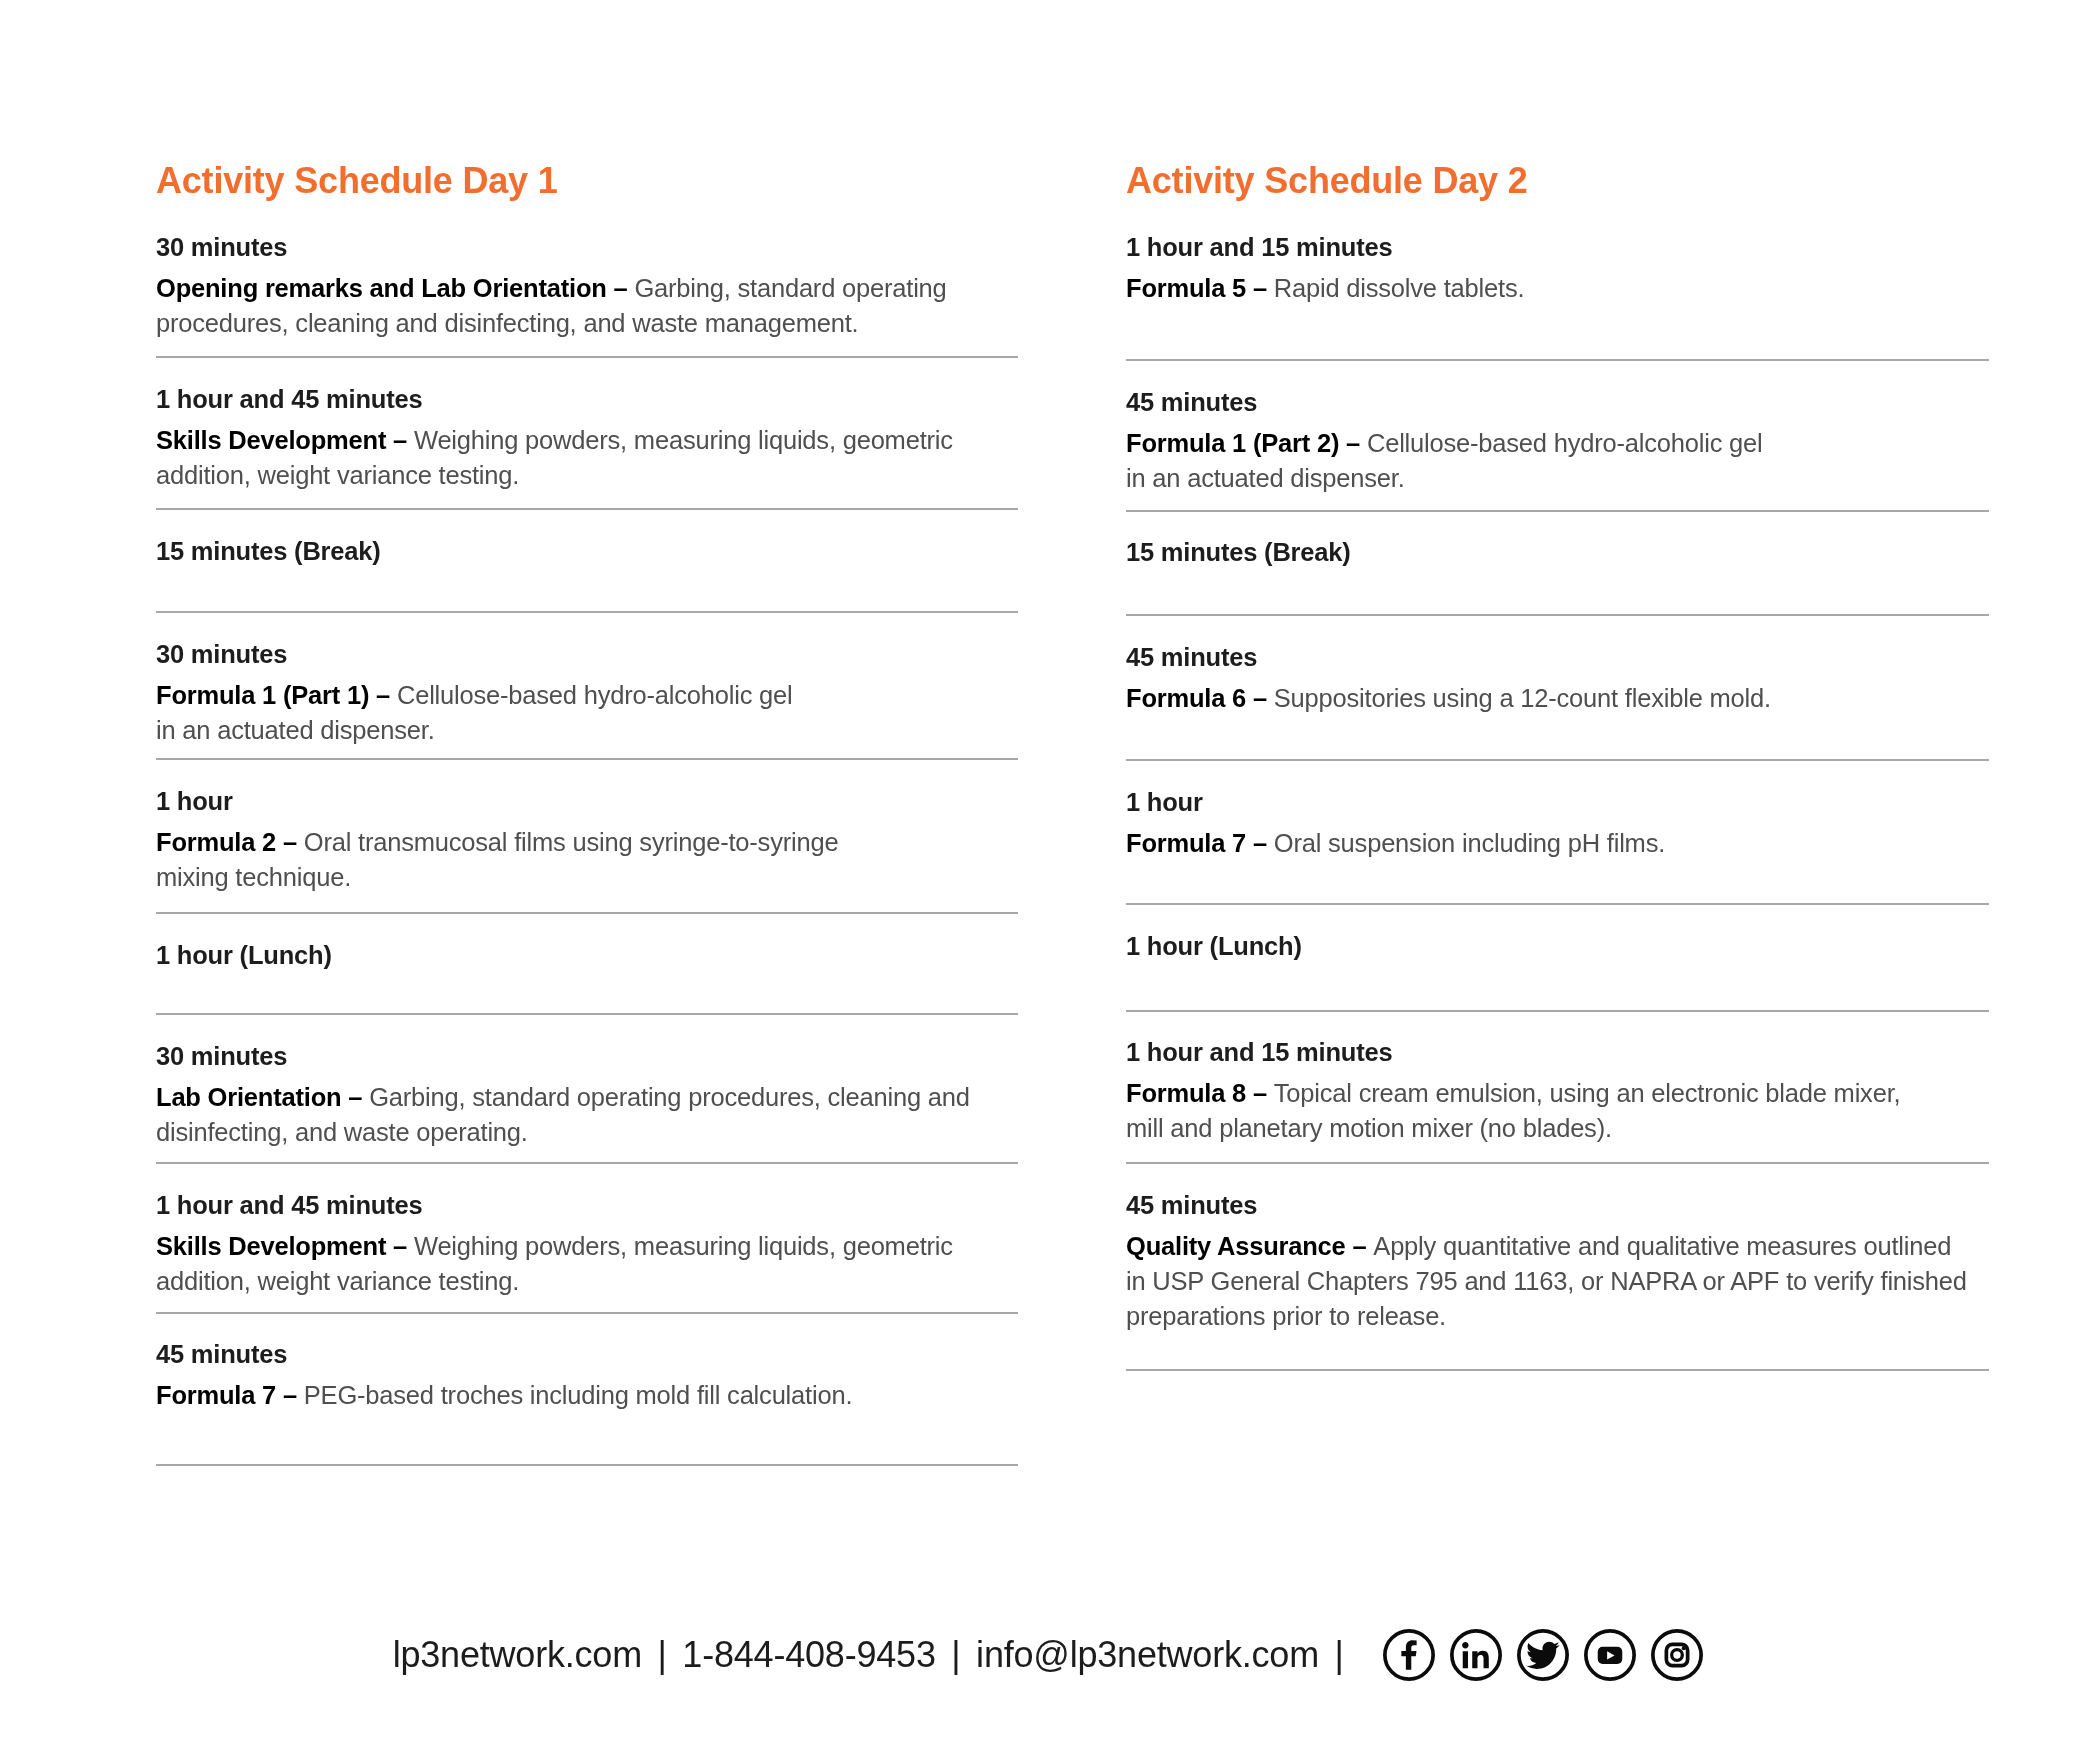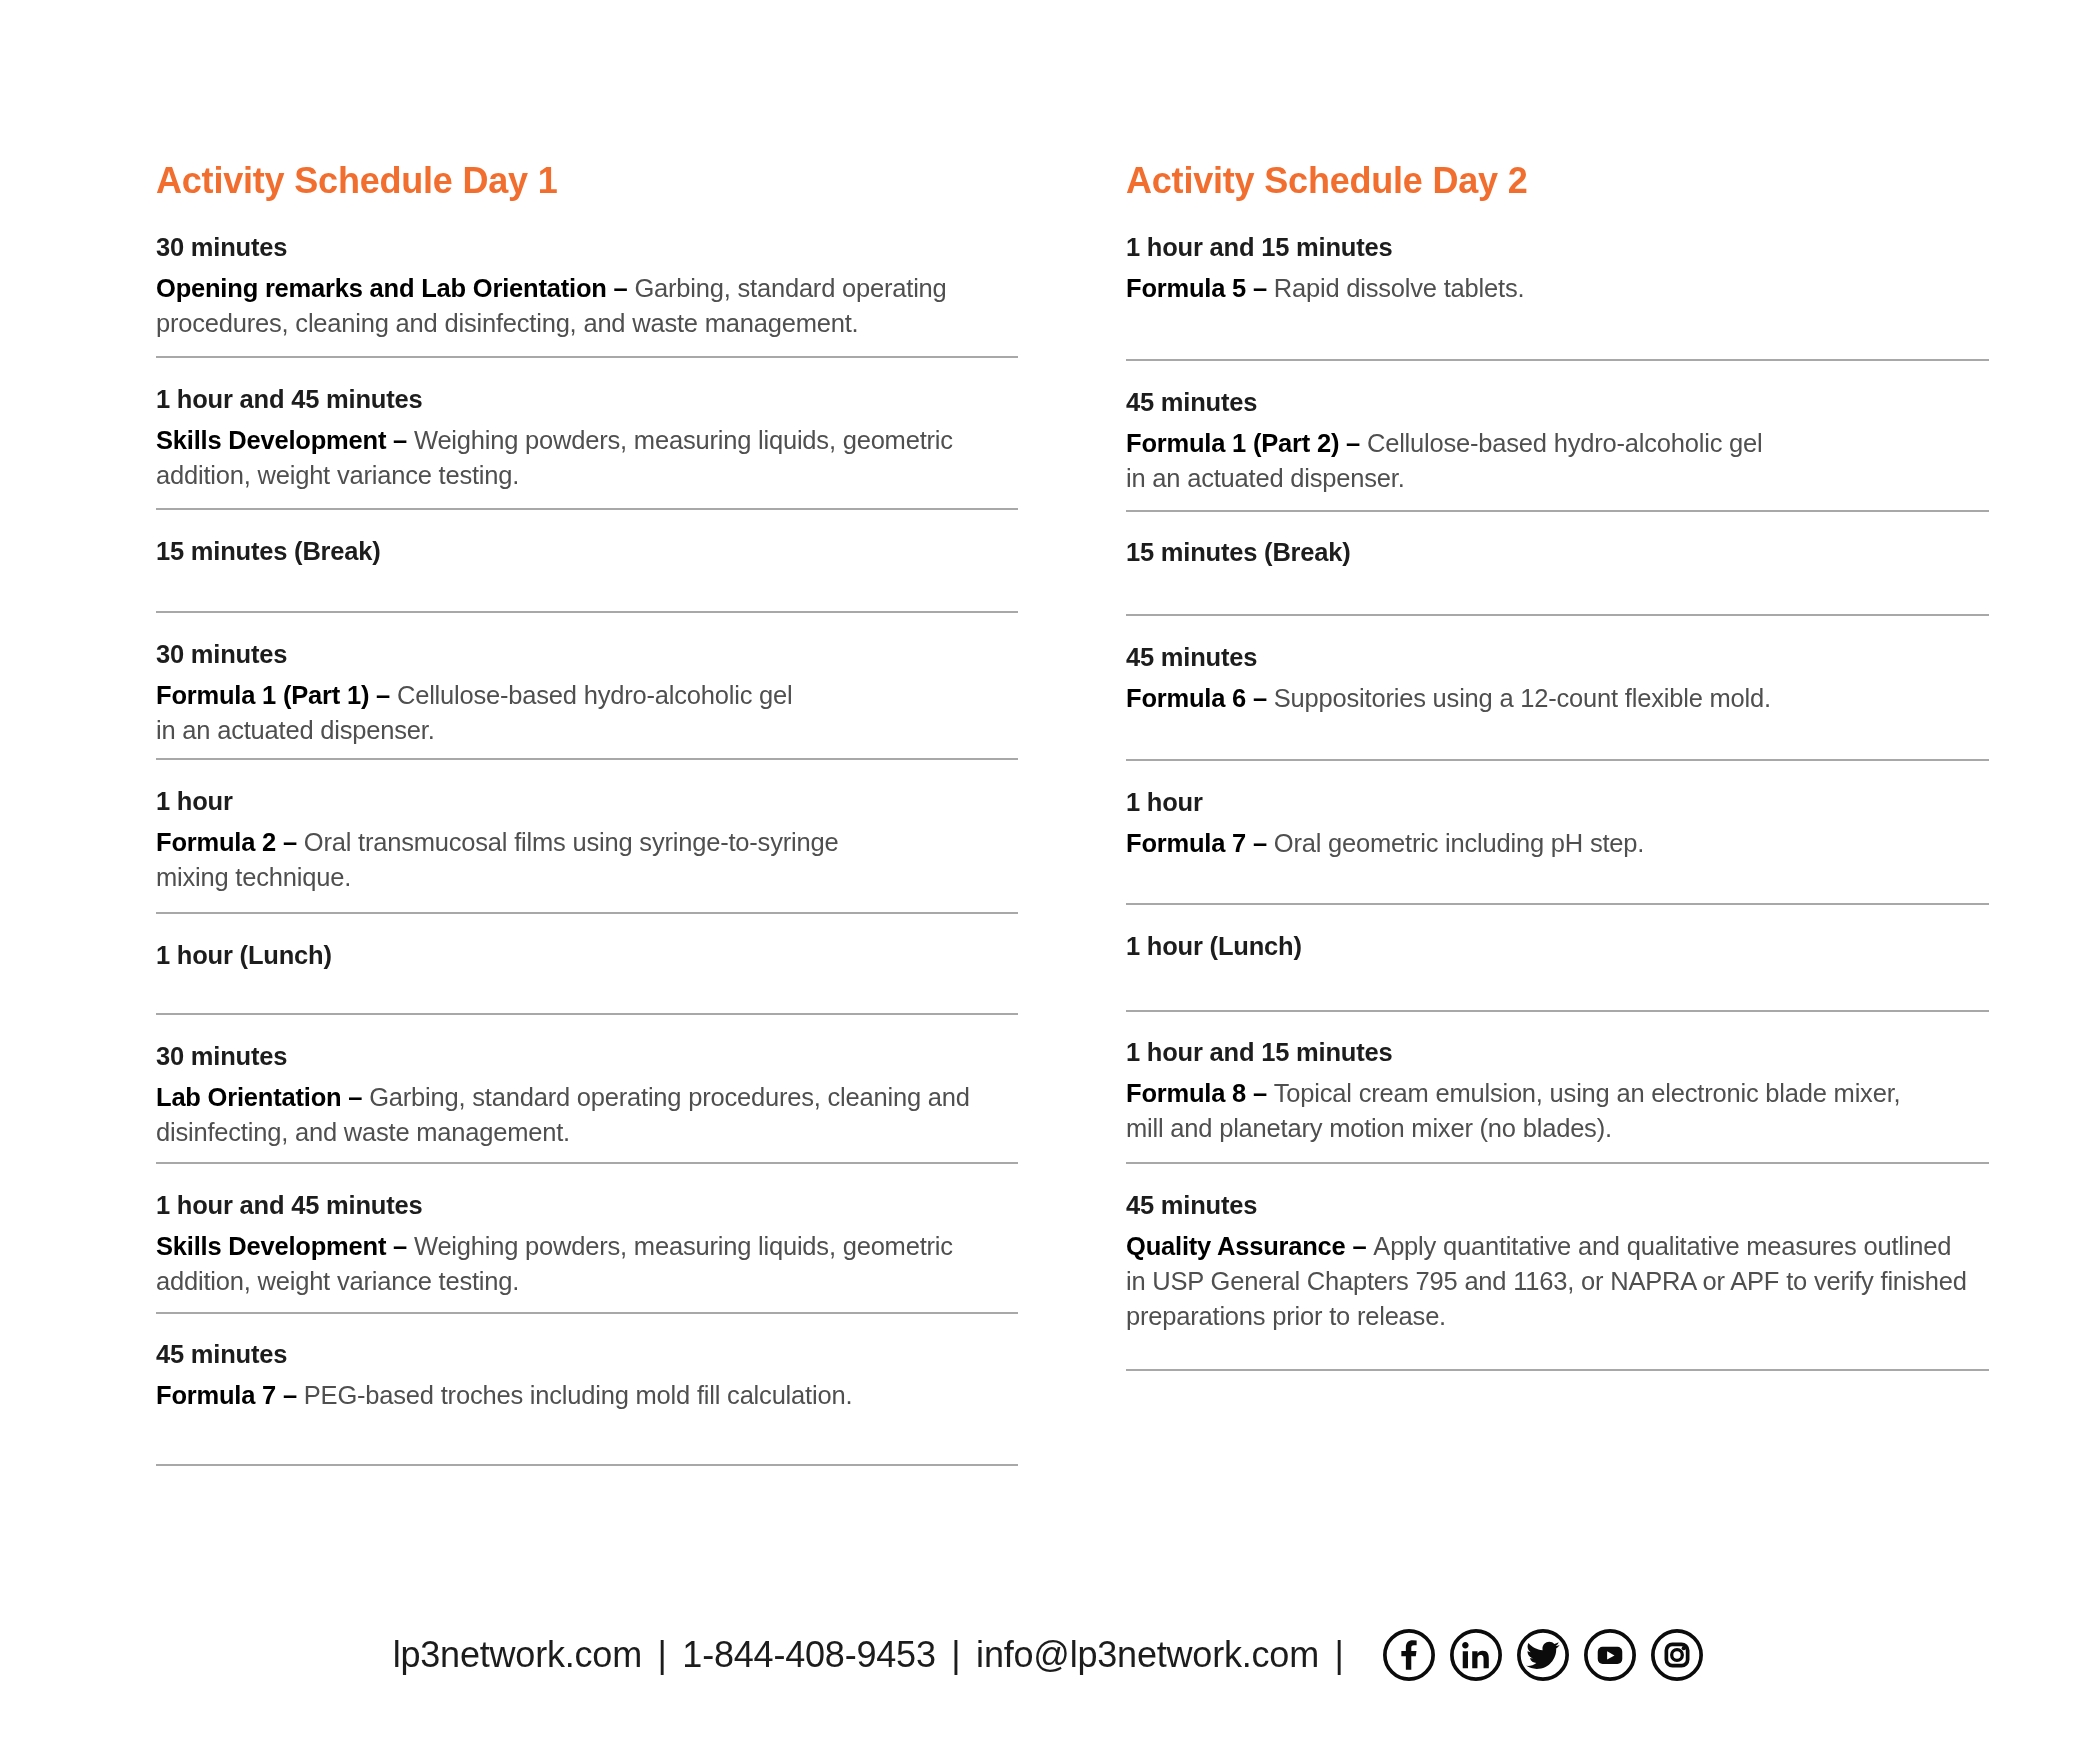--- a/index.html
+++ b/index.html
@@ -76,21 +76,21 @@
 
     <div class="sec" style="top:938px">
       <div class="time">1 hour (Lunch)</div>
     </div>
     <div class="rule" style="top:1013px"></div>
 
     <div class="sec" style="top:1039px">
       <div class="time">30 minutes</div>
       <div class="desc">
         <div class="line"><b class="lead">Lab Orientation – </b><span>Garbing, standard operating procedures, cleaning and</span></div>
-        <div class="line">disinfecting, and waste management.</div>
+        <div class="line">disinfecting, and waste operating.</div>
       </div>
     </div>
     <div class="rule" style="top:1162px"></div>
 
     <div class="sec" style="top:1188px">
       <div class="time">1 hour and 45 minutes</div>
       <div class="desc">
         <div class="line"><b class="lead">Skills Development – </b><span>Weighing powders, measuring liquids, geometric</span></div>
         <div class="line">addition, weight variance testing.</div>
       </div>
@@ -135,21 +135,21 @@
       <div class="time">45 minutes</div>
       <div class="desc">
         <div class="line"><b class="lead">Formula 6 – </b><span>Suppositories using a 12-count flexible mold.</span></div>
       </div>
     </div>
     <div class="rule" style="top:759px"></div>
 
     <div class="sec" style="top:785px">
       <div class="time">1 hour</div>
       <div class="desc">
-        <div class="line"><b class="lead">Formula 7 – </b><span>Oral geometric including pH step.</span></div>
+        <div class="line"><b class="lead">Formula 7 – </b><span>Oral suspension including pH films.</span></div>
       </div>
     </div>
     <div class="rule" style="top:903px"></div>
 
     <div class="sec" style="top:929px">
       <div class="time">1 hour (Lunch)</div>
     </div>
     <div class="rule" style="top:1010px"></div>
 
     <div class="sec" style="top:1035px">

